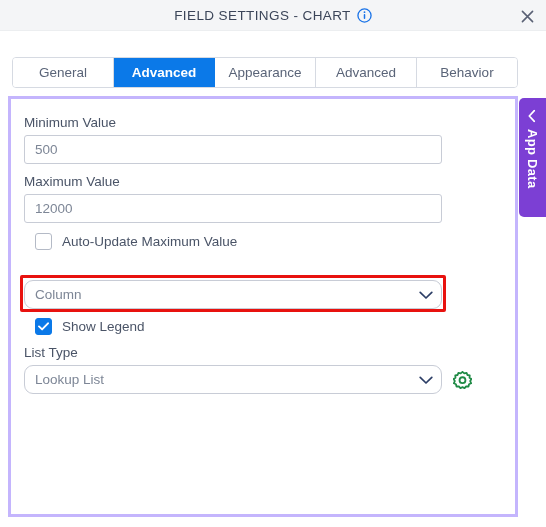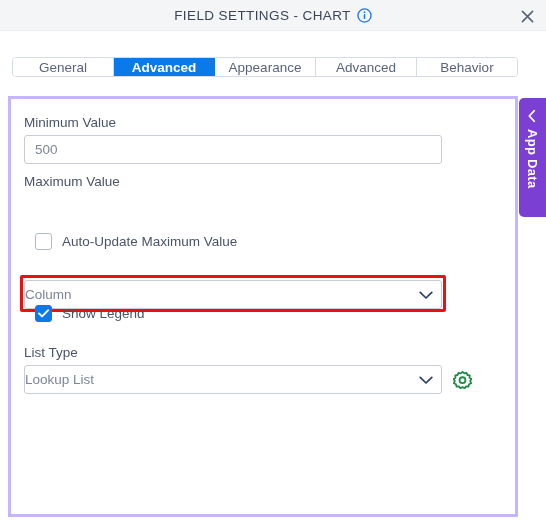--- a/index.html
+++ b/index.html
@@ -48,21 +48,21 @@
     align-items: center;
     justify-content: center;
     cursor: pointer;
   }
   .close-btn svg { display: block; }
 
   
   .tab-strip {
     position: absolute;
     left: 12px; top: 57px;
-    width: 506px; height: 20px;
+    width: 506px; height: 31px;
     display: flex;
     border: 1px solid #d6dae2;
     border-radius: 4px;
     overflow: hidden;
     background: #ffffff;
   }
   .tab {
     flex: 1 1 0;
     display: flex;
     align-items: center;
@@ -116,25 +116,25 @@
 
   .select-wrap {
     position: absolute;
     left: 13px;
     width: 418px;
     height: 29px;
   }
   .select-box {
     width: 100%; height: 100%;
     border: 1px solid #c8ccd6;
-    border-radius: 3px;
-    background: #ffffff;
-    display: flex;
-    align-items: center;
-    padding: 0 0;
+    border-radius: 9px;
+    background: #ffffff;
+    display: flex;
+    align-items: center;
+    padding: 0 10px;
     font-size: 13.5px;
     color: #7d8696;
     cursor: pointer;
   }
   .chev {
     position: absolute;
     right: 9px; top: 50%;
     transform: translateY(-50%);
     pointer-events: none;
   }
@@ -254,39 +254,40 @@
     <span>Behavior</span>
   </div>
 </div>
 
 <div class="content-panel">
 
   <label class="field-label" style="left:13px; top:16px;">Minimum Value</label>
   <input class="text-input" style="top: 36px;" type="text" value="500">
 
   <label class="field-label" style="left:13px; top:75px;">Maximum Value</label>
+  <input class="text-input" style="top: 95px;" type="text" value="12000">
 
   <div class="cb-row" style="top:134px;">
     <span class="cb"></span>
     <span class="cb-label">Auto-Update Maximum Value</span>
   </div>
 
   <div class="select-wrap" style="top:181px;">
     <div class="select-box">
       <span>Column</span>
     </div>
     <span class="chev">
       <svg width="14" height="9" viewBox="0 0 14 9">
         <path d="M1.2 1.3 L7 7 L12.8 1.3" fill="none" stroke="#2c3e66" stroke-width="1.7" stroke-linecap="round" stroke-linejoin="round"></path>
       </svg>
     </span>
   </div>
   <div class="highlight-ring"></div>
 
-  <div class="cb-row" style="top:206px;">
+  <div class="cb-row" style="top:219px;">
     <span class="cb checked">
       <svg width="11" height="9" viewBox="0 0 11 9">
         <path d="M1 4.4 L4.1 7.4 L10 1.3" fill="none" stroke="#ffffff" stroke-width="1.9" stroke-linecap="round" stroke-linejoin="round"></path>
       </svg>
     </span>
     <span class="cb-label">Show Legend</span>
   </div>
 
   <label class="field-label" style="left:13px; top:246px;">List Type</label>
   <div class="select-wrap" style="top:266px;">

